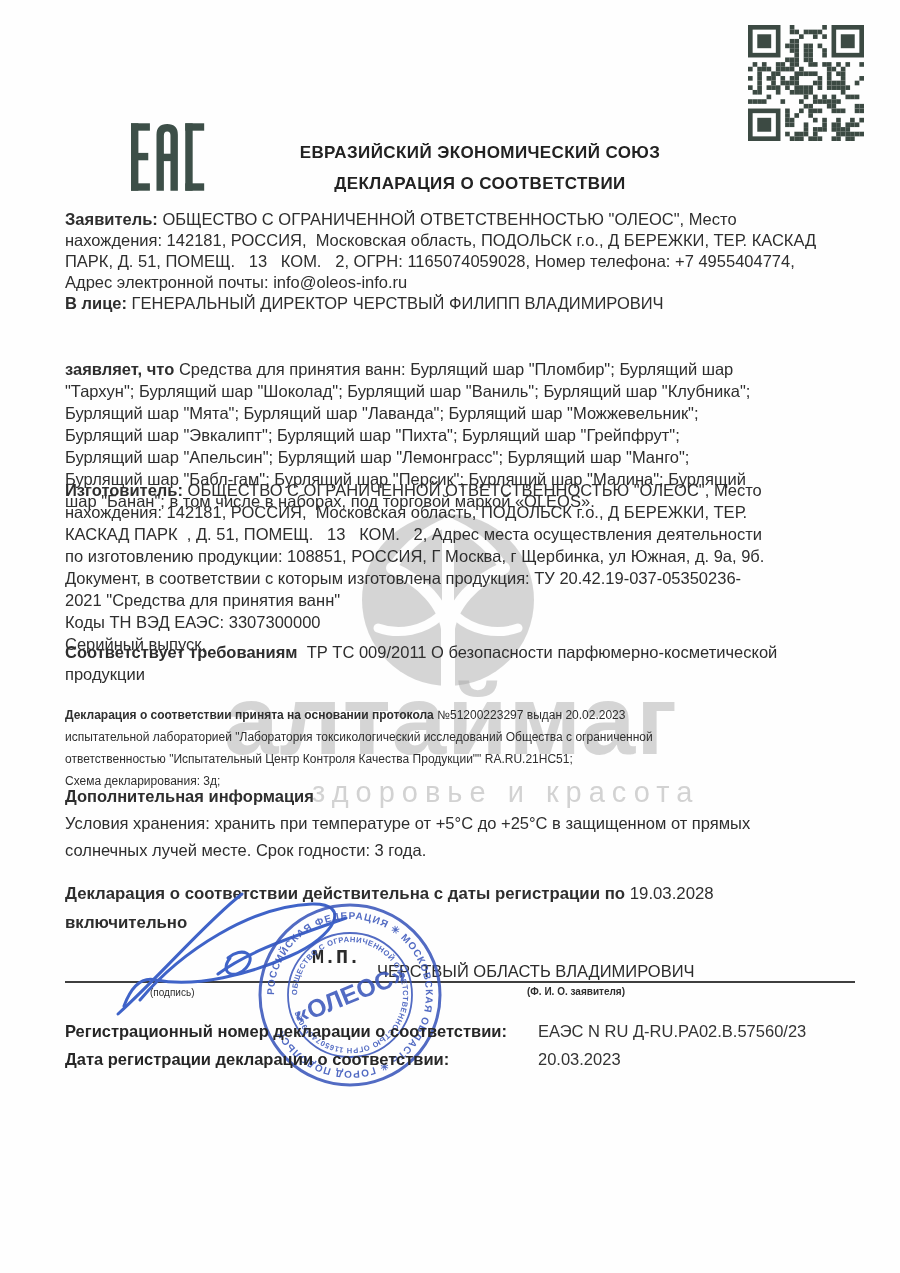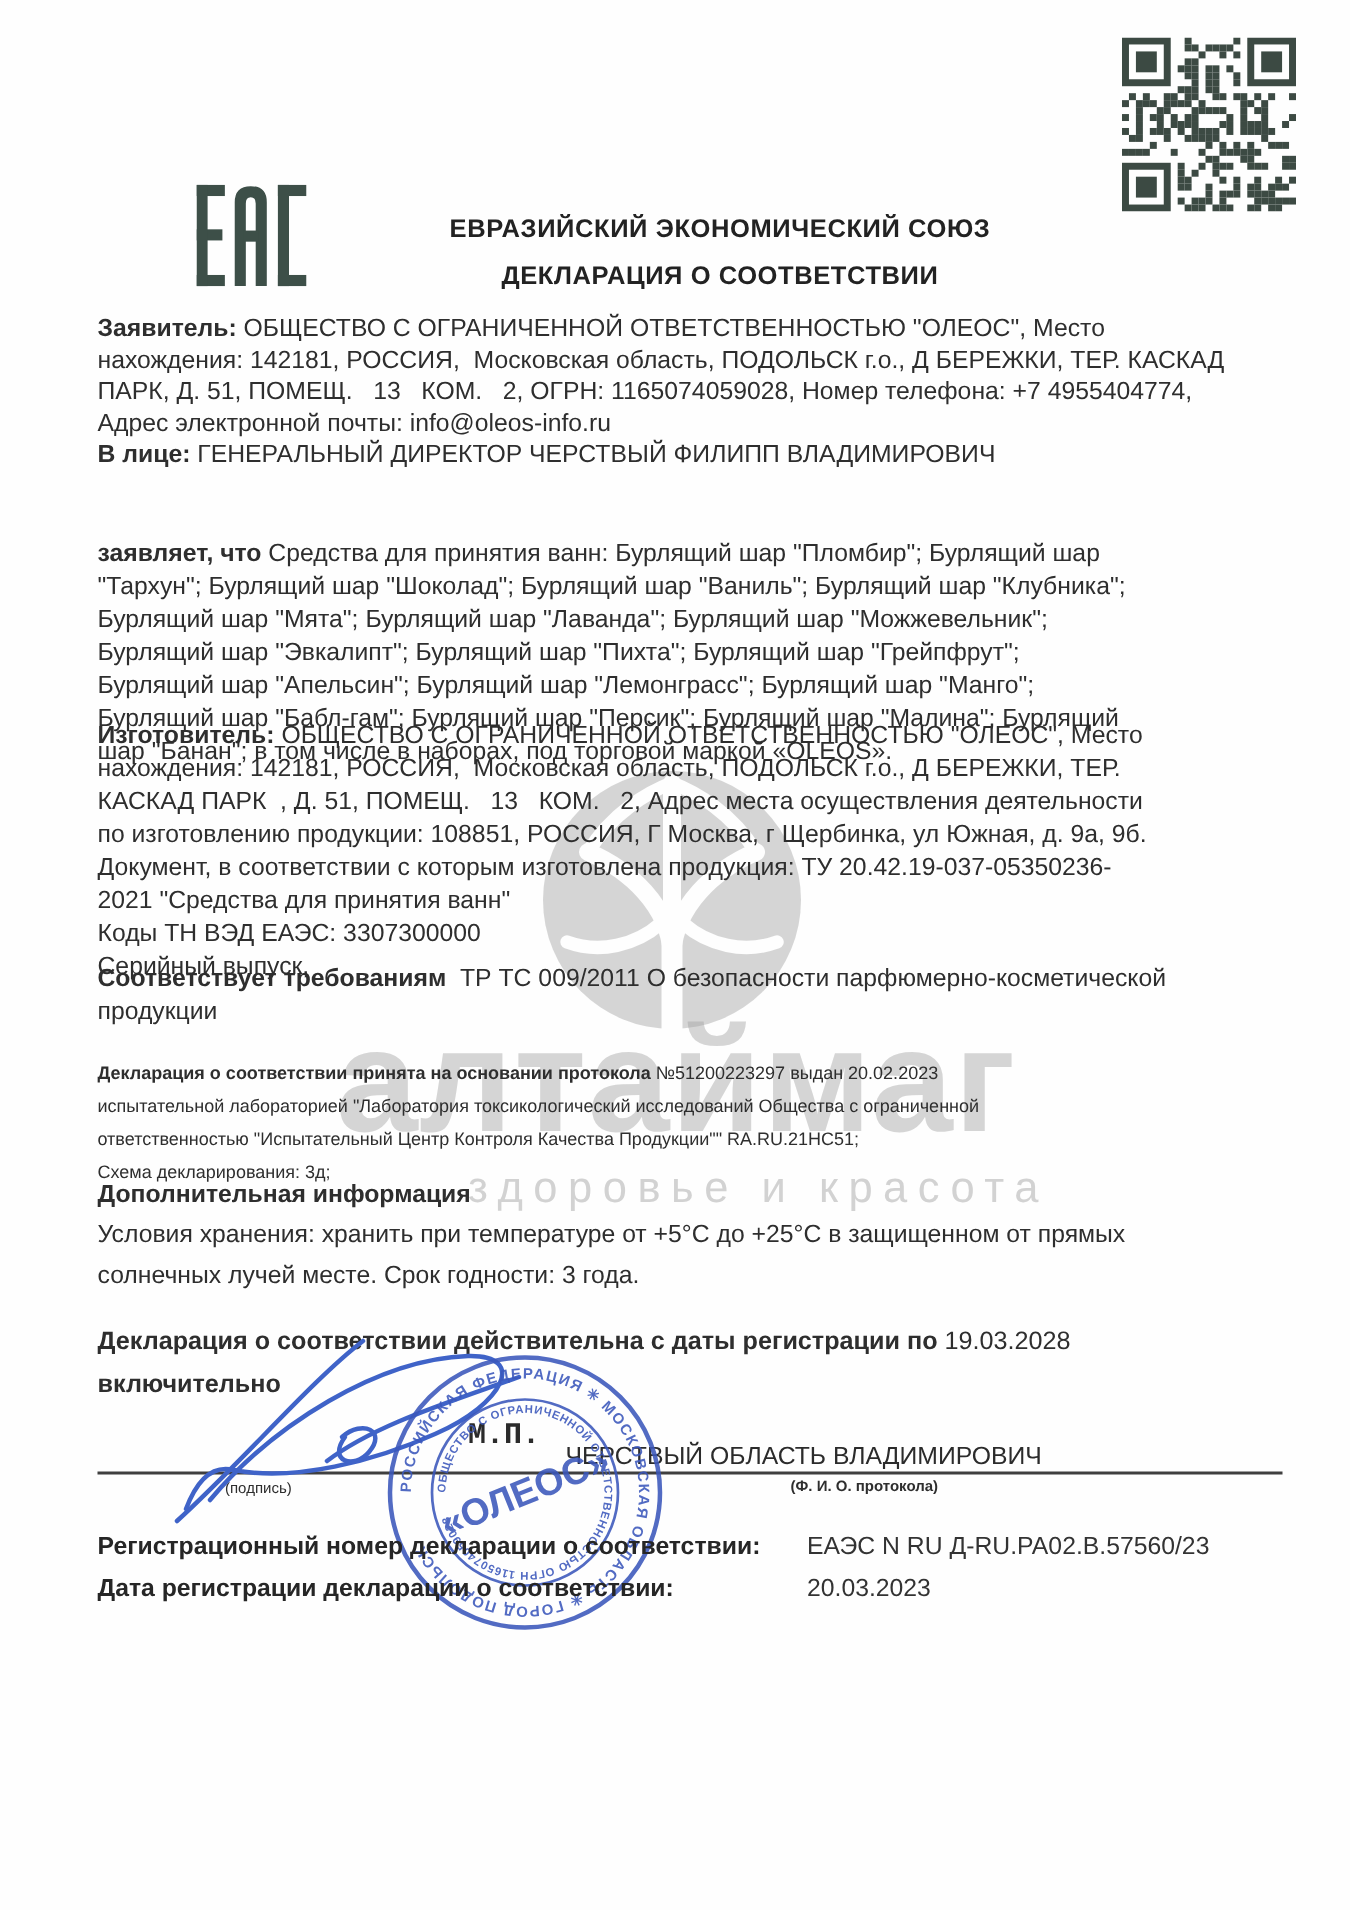--- a/index.html
+++ b/index.html
@@ -301,21 +301,21 @@
   <div class="abs para" style="left:65px;top:783px;line-height:27px;"><span class="b">Дополнительная информация</span><span>
 Условия хранения: хранить при температуре от +5°С до +25°С в защищенном от прямых
 солнечных лучей месте. Срок годности: 3 года.</span></div>
   <div class="abs para" style="left:65px;top:879px;line-height:29px;font-size:16.8px;"><span class="b">Декларация о соответствии действительна с даты регистрации по</span><span> 19.03.2028
 </span><span class="b">включительно</span></div>
 
   <div class="abs sigline"></div>
   <div class="abs b" style="left:312px;top:946px;font-size:20px;font-family:Liberation Mono, monospace;">М.П.</div>
   <div class="abs" style="left:377px;top:962px;font-size:16.5px;">ЧЕРСТВЫЙ ОБЛАСТЬ ВЛАДИМИРОВИЧ</div>
   <div class="abs small-cap" style="left:150px;top:987px;">(подпись)</div>
-  <div class="abs small-cap b" style="left:527px;top:986px;">(Ф. И. О. протокола)</div>
+  <div class="abs small-cap b" style="left:527px;top:986px;">(Ф. И. О. заявителя)</div>
 
   <svg class="abs" style="left:100px;top:878px;" width="270" height="150" viewBox="0 0 270 150">
     <g fill="none" stroke="#3f63c8" stroke-width="3" stroke-linecap="round">
       <path d="M 18,136 C 62,96 108,42 142,16"></path>
       <path d="M 40,122 C 82,72 152,28 212,26 C 252,25 236,58 190,78 C 150,96 96,110 56,102 C 40,98 30,112 24,128"></path>
       <path d="M 118,96 C 150,72 196,58 246,40"></path>
       <path d="M 128,80 c 14,-12 30,-4 18,10 c -10,12 -28,6 -16,-10"></path>
     </g>
   </svg>
 

